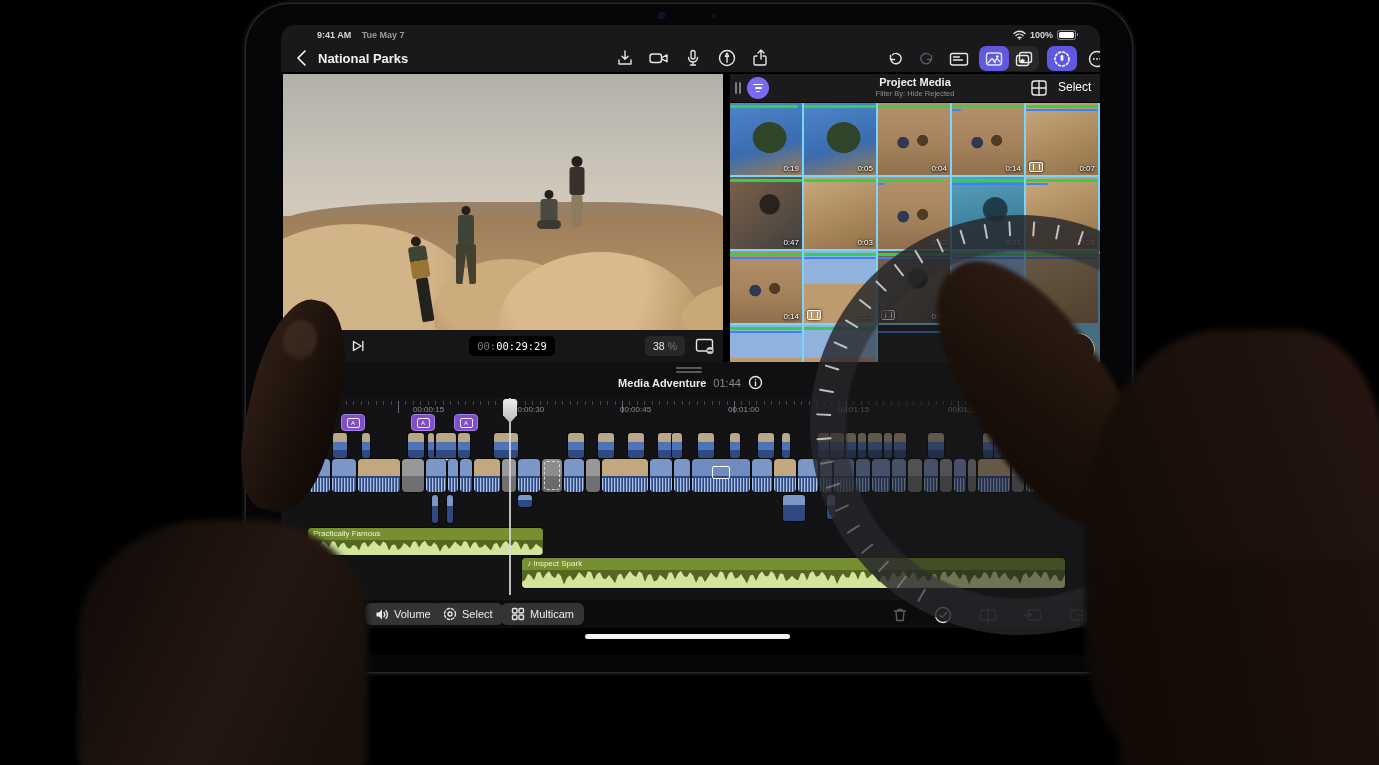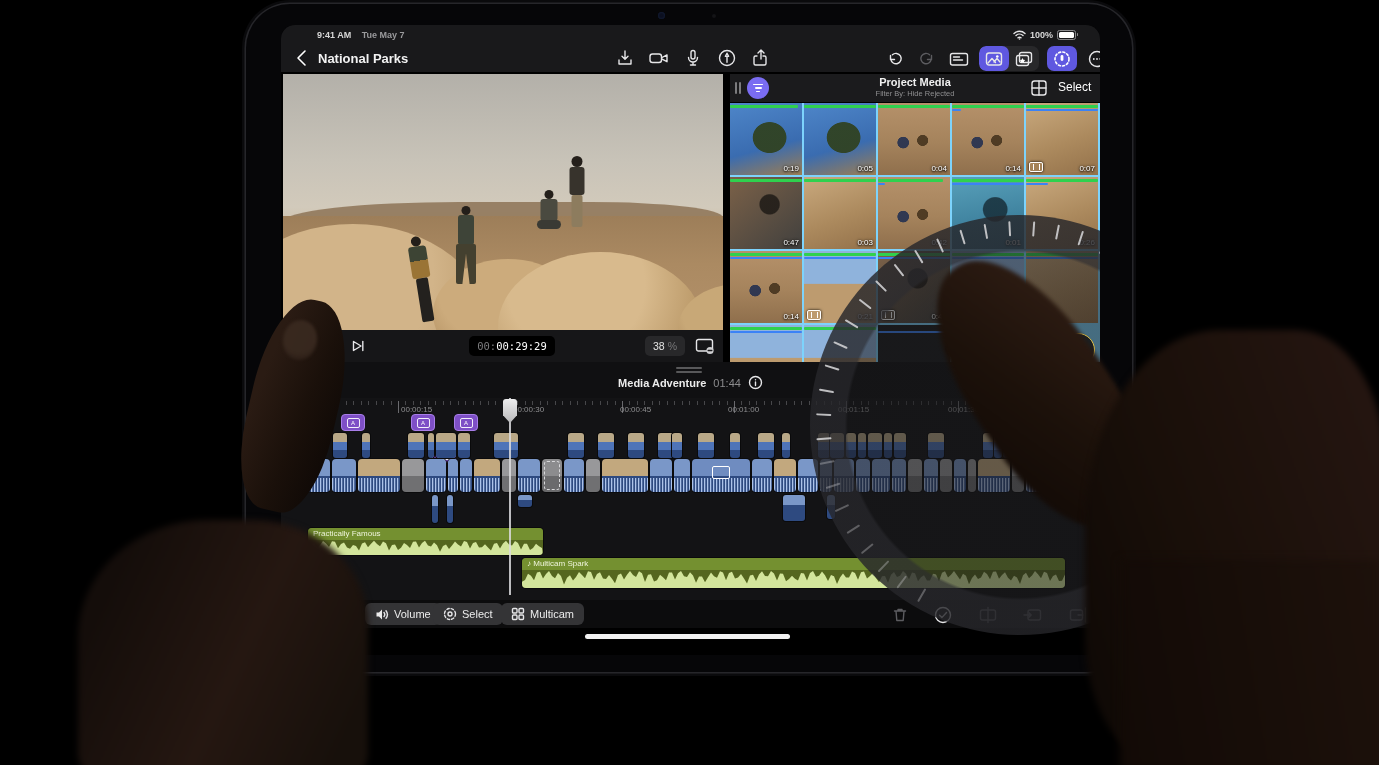--- a/index.html
+++ b/index.html
@@ -582,21 +582,21 @@
           <div class="rtick" style="left: 714.333px; height: 4px;"></div>
           <div class="rtick" style="left: 721.8px; height: 4px;"></div>
           <div class="rtick" style="left: 729.267px; height: 4px;"></div>
           <div class="rtick" style="left: 736.733px; height: 4px;"></div>
           <div class="rtick" style="left: 744.2px; height: 4px;"></div>
           <div class="rtick" style="left: 751.667px; height: 4px;"></div>
           <div class="rtick" style="left: 759.133px; height: 4px;"></div>
           <div class="rtick" style="left: 766.6px; height: 4px;"></div>
           <div class="rtick" style="left: 774.067px; height: 4px;"></div>
           <div class="rtick" style="left: 781.533px; height: 4px;"></div>
-          <div class="rlabel" style="left: 120px;">00:00:15</div>
+          <div class="rlabel" style="left: 132px;">00:00:15</div>
           <div class="rlabel" style="left: 232px;">00:00:30</div>
           <div class="rlabel" style="left: 339px;">00:00:45</div>
           <div class="rlabel" style="left: 447px;">00:01:00</div>
           <div class="rlabel" style="left: 557px;">00:01:15</div>
           <div class="rlabel" style="left: 667px;">00:01:30</div>
           <div class="tbadge" style="left: 60px; top: 16px;">
             <i>A</i>
           </div>
           <div class="tbadge" style="left: 130px; top: 16px;">
             <i>A</i>
@@ -728,21 +728,21 @@
           <div class="bclip" style="left: 237px; width: 14px; top: 97px; height: 12px;"></div>
           <div class="bclip" style="left: 502px; width: 22px; top: 97px; height: 26px;"></div>
           <div class="bclip" style="left: 546px; width: 8px; top: 97px; height: 24px;"></div>
           <div class="aclip" style="left: 27px; width: 235px; top: 130px; height: 27px;">
             <div class="alabel">Practically Famous</div>
             <svg width="235" height="15">
               <path d="M0,15 L0,13.2 L3,5.6 L6,3.5 L9,7.7 L12,5.3 L15,1.1 L18,3.6 L21,6.9 L24,1.2 L27,1.8 L30,8.3 L33,3.9 L36,2.4 L39,7.6 L42,8.7 L45,5.1 L48,6.1 L51,10.5 L54,3.4 L57,2.2 L60,7.2 L63,3.7 L66,0.8 L69,4.1 L72,6.3 L75,1.5 L78,3.2 L81,10.4 L84,4.9 L87,4.4 L90,10.1 L93,7.8 L96,3.1 L99,5.0 L102,8.1 L105,1.8 L108,1.6 L111,7.5 L114,2.9 L117,0.8 L120,5.4 L123,6.5 L126,2.6 L129,5.3 L132,11.7 L135,6.1 L138,4.5 L141,9.0 L144,5.4 L147,1.5 L150,4.4 L153,6.4 L156,0.9 L159,1.9 L162,8.6 L165,3.0 L168,1.9 L171,7.5 L174,7.3 L177,4.2 L180,7.4 L183,10.6 L186,3.8 L189,3.1 L192,8.4 L195,3.5 L198,0.8 L201,4.6 L204,5.5 L207,0.9 L210,3.1 L213,9.5 L216,3.8 L219,3.8 L222,10.0 L225,8.1 L228,3.8 L231,6.2 L234,8.1 L235,15 Z" fill="#d3e59c"></path>
             </svg>
           </div>
           <div class="aclip" style="left: 241px; width: 543px; top: 160px; height: 30px;">
-            <div class="alabel">♪ Multicam Spark</div>
+            <div class="alabel">♪ Inspect Spark</div>
             <svg width="543" height="18">
               <path d="M0,18 L0,11.8 L3,9.9 L6,3.8 L9,5.7 L12,10.3 L15,2.4 L18,1.8 L21,8.5 L24,3.9 L27,0.9 L30,6.0 L33,8.2 L36,3.1 L39,5.9 L42,14.5 L45,7.7 L48,5.3 L51,10.5 L54,7.0 L57,1.9 L60,5.0 L63,8.2 L66,1.3 L69,2.0 L72,9.8 L75,3.9 L78,2.2 L81,8.4 L84,9.1 L87,5.0 L90,8.7 L93,13.3 L96,4.9 L99,3.5 L102,9.6 L105,4.7 L108,0.9 L111,5.1 L114,7.0 L117,1.2 L120,3.3 L123,11.9 L126,4.8 L129,4.3 L132,11.5 L135,10.2 L138,4.7 L141,7.2 L144,10.3 L147,2.6 L150,2.5 L153,9.5 L156,3.3 L159,0.9 L162,6.3 L165,6.9 L168,2.2 L171,5.6 L174,12.7 L177,6.4 L180,6.5 L183,12.2 L186,7.2 L189,2.6 L192,6.2 L195,7.8 L198,1.2 L201,2.4 L204,10.3 L207,2.9 L210,1.7 L213,8.4 L216,7.6 L219,4.0 L222,8.4 L225,13.5 L228,5.5 L231,4.7 L234,11.1 L237,4.6 L240,1.3 L243,5.9 L246,6.3 L249,0.9 L252,3.4 L255,10.5 L258,3.6 L261,3.7 L264,11.3 L267,8.9 L270,5.7 L273,8.7 L276,10.4 L279,3.1 L282,3.5 L285,10.6 L288,2.9 L291,0.9 L294,6.7 L297,5.7 L300,1.5 L303,5.3 L306,11.1 L309,5.0 L312,6.2 L315,13.9 L318,7.5 L321,3.5 L324,7.5 L327,7.6 L330,1.4 L333,3.1 L336,9.8 L339,2.2 L342,1.5 L345,8.5 L348,6.1 L351,3.1 L354,8.1 L357,12.2 L360,6.2 L363,6.1 L366,12.7 L369,4.8 L372,1.9 L375,7.0 L378,5.7 L381,0.9 L384,3.7 L387,9.2 L390,2.6 L393,3.2 L396,11.2 L399,7.3 L402,5.3 L405,10.4 L408,10.5 L411,3.7 L414,4.6 L417,11.2 L420,2.8 L423,1.2 L426,7.4 L429,4.8 L432,1.0 L435,5.3 L438,9.5 L441,3.8 L444,5.7 L447,14.3 L450,8.0 L453,4.6 L456,9.0 L459,7.6 L462,1.7 L465,3.9 L468,9.2 L471,1.7 L474,1.5 L477,8.8 L480,4.9 L483,2.3 L486,7.8 L489,10.5 L492,5.7 L495,7.5 L498,14.1 L501,5.2 L504,2.8 L507,8.3 L510,5.4 L513,0.9 L516,4.2 L519,8.2 L522,1.8 L525,2.9 L528,11.1 L531,5.9 L534,4.4 L537,10.9 L540,10.8 L543,4.4 L543,18 Z" fill="#d3e59c"></path>
             </svg>
           </div>
           <div class="playhead" style="left: 228px;"></div>
           <div class="phhandle" style="left: 222px;"></div>
         </div>
 
       <div class="botbar">
         <span class="btn" style="left:10px;">

